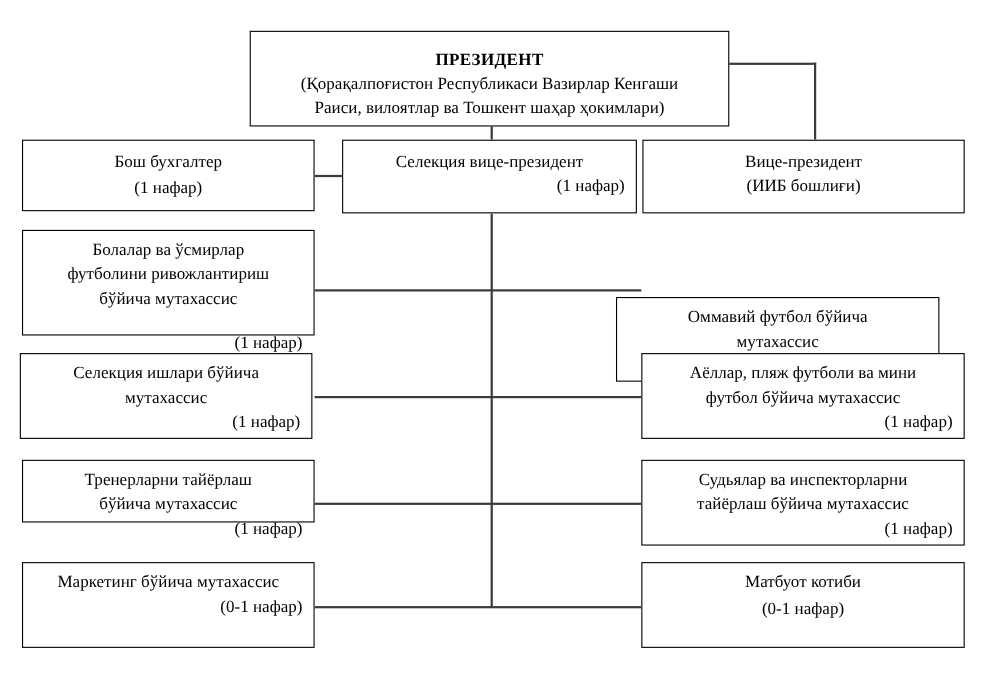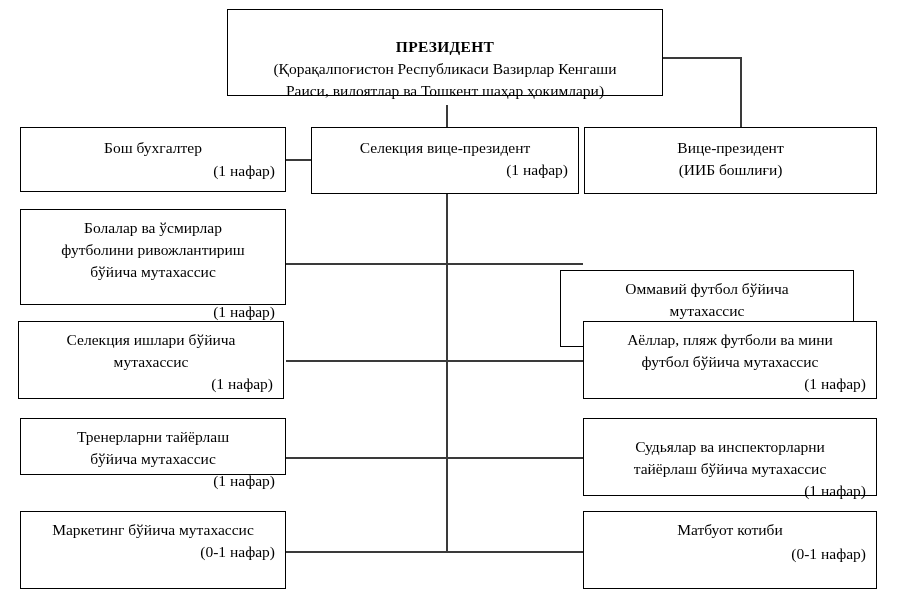--- a/index.html
+++ b/index.html
@@ -42,20 +42,21 @@
   .node .cnt {
     text-align: right;
     font-size: 15.5px;
     line-height: 1.42;
   }
   .node.center-count .cnt {
     text-align: center;
   }
   .node.push-bottom {
     justify-content: space-between;
+    align-items: center;
   }
   .conn {
     position: absolute;
     background: #3a3a3a;
     z-index: 1;
   }
   .conn.h { height: 1.8px; }
   .conn.v { width: 1.8px; }
 </style>
 </head>
@@ -73,21 +74,21 @@
   <div class="conn v" style="left:446px; top:194px; height:358px;"></div>
 
   <div class="conn h" style="left:286px; top:263px; width:297px;"></div>
 
   <div class="conn h" style="left:286px; top:360px; width:297px;"></div>
 
   <div class="conn h" style="left:286px; top:457px; width:297px;"></div>
 
   <div class="conn h" style="left:286px; top:551px; width:297px;"></div>
 
-  <div class="node center-count" style="left:227px; top:9px; width:436px; height:87px; padding-top:26px;">
+  <div class="node center-count" style="left:227px; top:28px; width:436px; height:87px; padding-top:15px;">
     <div class="ttl bold">ПРЕЗИДЕНТ</div>
     <div class="ttl">(Қорақалпоғистон Республикаси Вазирлар Кенгаши
 Раиси, вилоятлар ва Тошкент шаҳар ҳокимлари)</div>
   </div>
 
   <div class="node push-bottom" style="left:20px; top:127px; width:266px; height:65px; padding-top:9px; padding-bottom:9px;">
     <div class="ttl">Бош бухгалтер</div>
     <div class="cnt">(1 нафар)</div>
   </div>
 
@@ -125,21 +126,21 @@
 футбол бўйича мутахассис</div>
     <div class="cnt">(1 нафар)</div>
   </div>
 
   <div class="node" style="left:20px; top:418px; width:266px; height:57px; padding-top:7px;">
     <div class="ttl">Тренерларни тайёрлаш
 бўйича мутахассис</div>
     <div class="cnt">(1 нафар)</div>
   </div>
 
-  <div class="node" style="left:583px; top:418px; width:294px; height:78px; padding-top:17px;">
+  <div class="node" style="left:583px; top:418px; width:294px; height:78px; padding-top:7px;">
     <div class="ttl">Судьялар ва инспекторларни
 тайёрлаш бўйича мутахассис</div>
     <div class="cnt">(1 нафар)</div>
   </div>
 
   <div class="node" style="left:20px; top:511px; width:266px; height:78px; padding-top:7px;">
     <div class="ttl">Маркетинг бўйича мутахассис</div>
     <div class="cnt">(0-1 нафар)</div>
   </div>
 

